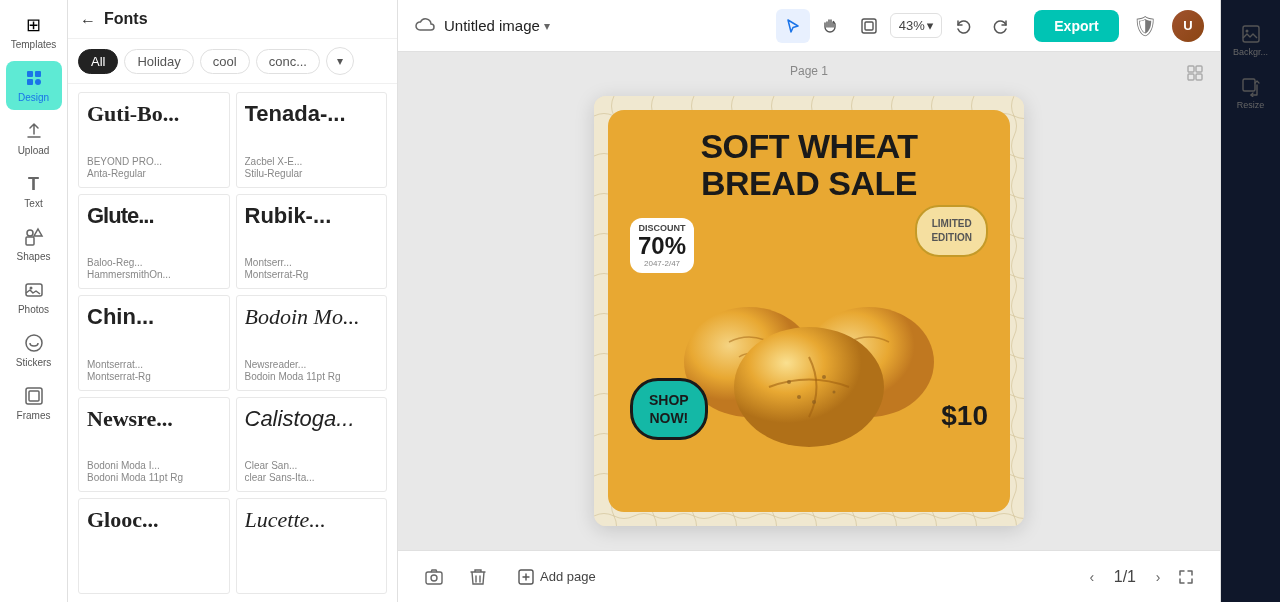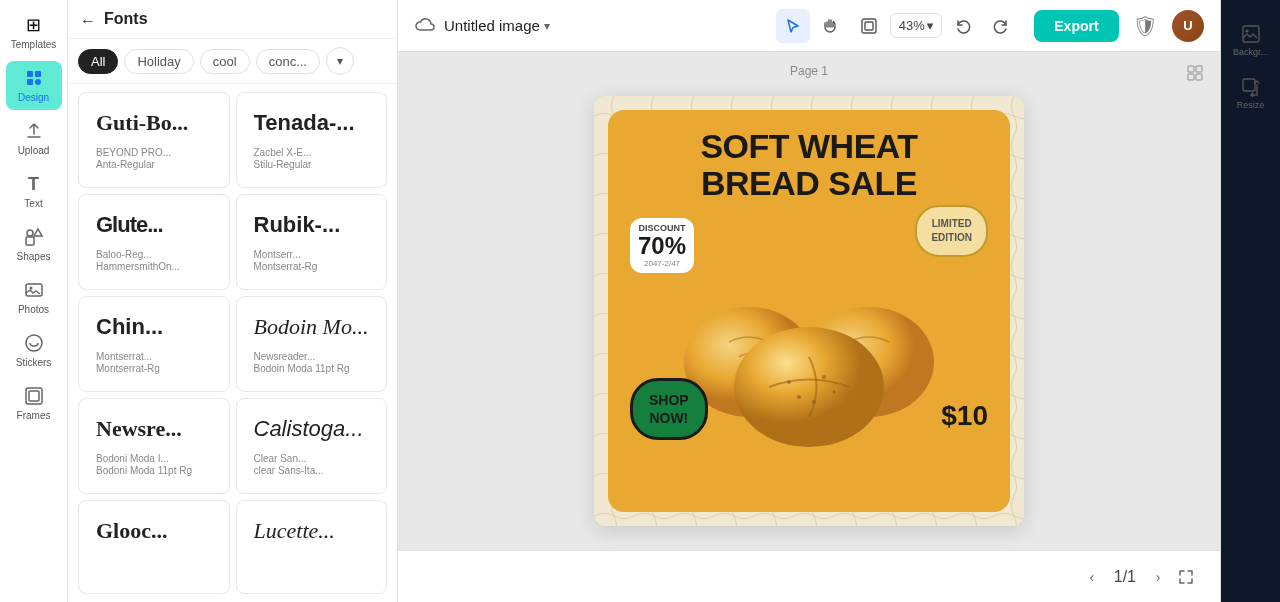--- a/index.html
+++ b/index.html
@@ -120,22 +120,22 @@
     .font-grid {
       display: grid;
       grid-template-columns: 1fr 1fr;
       gap: 6px;
       padding: 8px 10px;
       overflow-y: auto;
       flex: 1;
     }
     .font-card {
       border: 1px solid #e8e8e8;
-      border-radius: 8px;
-      padding: 17px;
+      border-radius: 3px;
+      padding: 8px;
       cursor: pointer;
       background: #fff;
       min-height: 88px;
       display: flex;
       flex-direction: column;
       justify-content: space-between;
     }
     .font-name-display {
       font-size: 22px;
       font-weight: 700;
@@ -703,34 +703,55 @@
                   </radialGradient>
                   <radialGradient id="breadGrad3" cx="35%" cy="30%">
                     <stop offset="0%" stop-color="#fae090"></stop>
                     <stop offset="50%" stop-color="#e8a832"></stop>
                     <stop offset="100%" stop-color="#b07018"></stop>
                   </radialGradient>
                 </defs>
               </svg>
             </div>
 
-            <div style="position:absolute;bottom:72px;left:22px;background:#15803d;border-radius:28px;padding:10px 16px;font-size:14px;font-weight:900;color:#1a1a1a;font-family:'Arial Black',sans-serif;border:3px solid #1a1a1a;text-align:center;line-height:1.3;">
+            <div style="position:absolute;bottom:72px;left:22px;background:#14b8a6;border-radius:28px;padding:10px 16px;font-size:14px;font-weight:900;color:#1a1a1a;font-family:'Arial Black',sans-serif;border:3px solid #1a1a1a;text-align:center;line-height:1.3;">
               <div>SHOP</div>
               <div>NOW!</div>
             </div>
 
             <div style="position:absolute;bottom:80px;right:22px;font-size:28px;font-weight:900;color:#1a1a1a;font-family:'Arial Black',Impact,sans-serif;">$10</div>
 
           </div>
         </div>
       </div>
     </div>
   </div>
 
   <div class="bottom-toolbar">
+    <div class="bottom-left">
+      <button class="bottom-icon-btn">
+        <svg width="18" height="16" viewBox="0 0 18 16" fill="none">
+          <rect x="1" y="3" width="16" height="12" rx="2" stroke="#666" stroke-width="1.4"></rect>
+          <circle cx="9" cy="9" r="3" stroke="#666" stroke-width="1.4"></circle>
+          <path d="M6 3l1-2h4l1 2" stroke="#666" stroke-width="1.4"></path>
+        </svg>
+      </button>
+      <button class="bottom-icon-btn">
+        <svg width="16" height="18" viewBox="0 0 16 18" fill="none">
+          <path d="M1 4h14M5 4V2h6v2M6 8v6M10 8v6M2 4l1 12h10l1-12" stroke="#666" stroke-width="1.4" stroke-linecap="round"></path>
+        </svg>
+      </button>
+      <button class="add-page-btn">
+        <svg width="16" height="16" viewBox="0 0 16 16" fill="none">
+          <rect x="1" y="1" width="14" height="14" rx="2" stroke="#555" stroke-width="1.4"></rect>
+          <path d="M8 5v6M5 8h6" stroke="#555" stroke-width="1.4" stroke-linecap="round"></path>
+        </svg>
+        <span>Add page</span>
+      </button>
+    </div>
     <div class="bottom-spacer"></div>
     <div class="page-nav">
       <button class="page-nav-btn">‹</button>
       <span class="page-indicator">1/1</span>
       <button class="page-nav-btn">›</button>
     </div>
     <button class="expand-btn">
       <svg width="16" height="16" viewBox="0 0 16 16" fill="none">
         <path d="M2 2h4M2 2v4M14 2h-4M14 2v4M2 14h4M2 14v-4M14 14h-4M14 14v-4" stroke="#666" stroke-width="1.5" stroke-linecap="round"></path>
       </svg>

